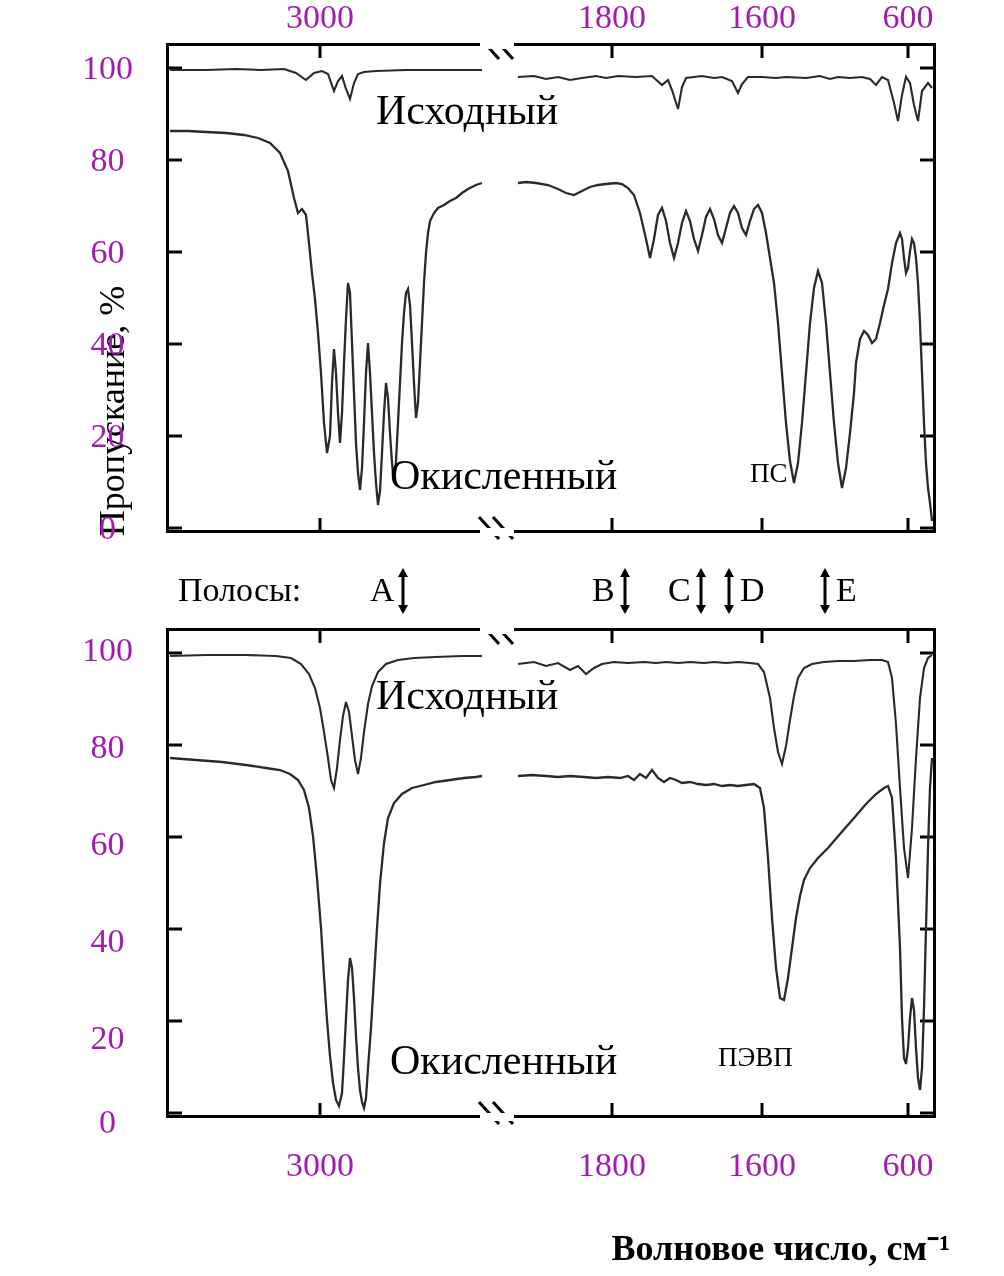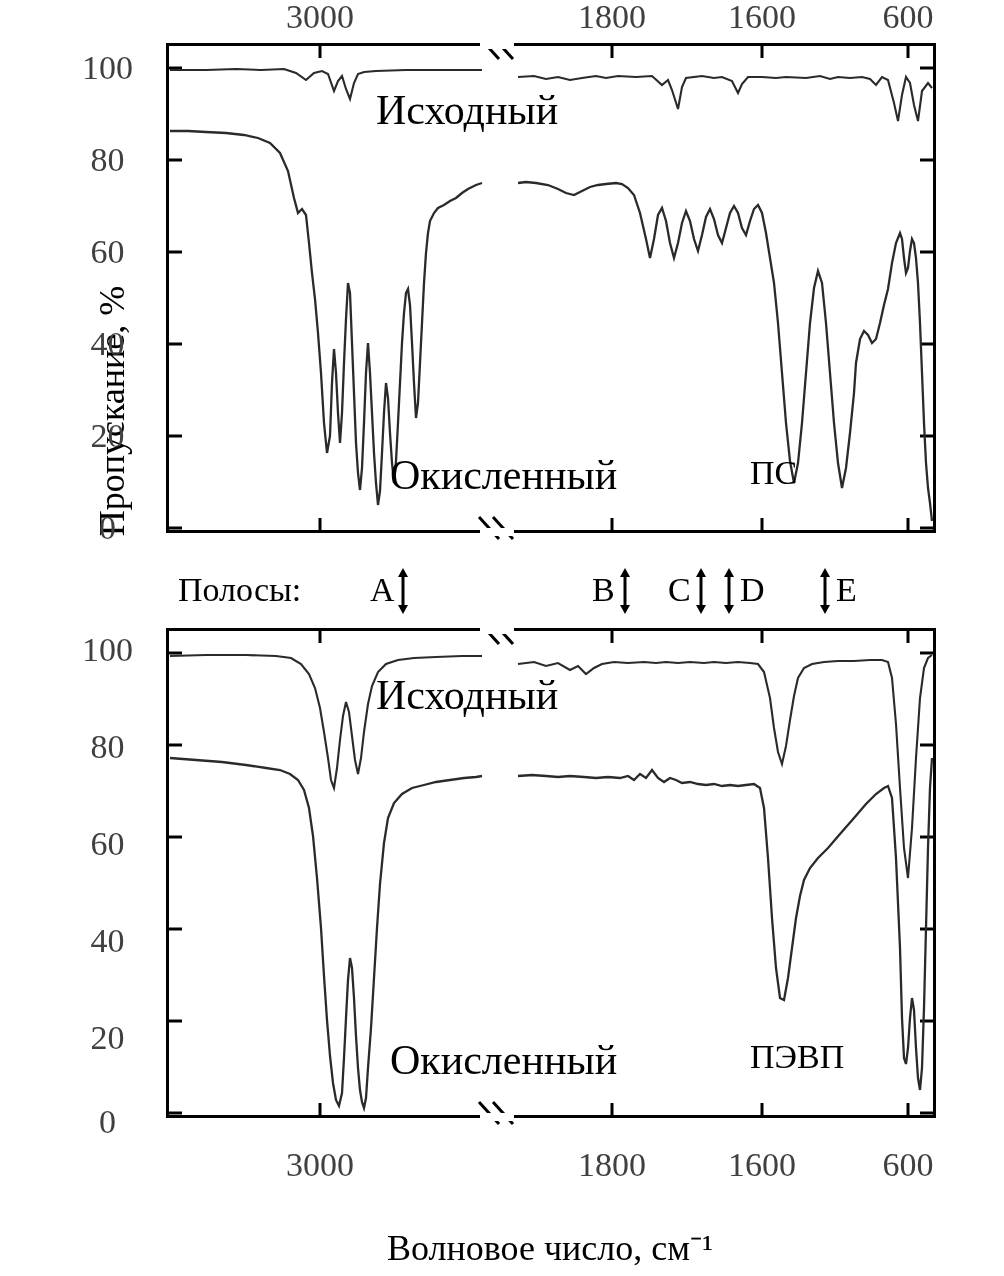--- a/index.html
+++ b/index.html
@@ -1,46 +1,47 @@
 <!DOCTYPE html>
 <html><head>
 <meta charset="utf-8">
 <style>
   html,body{margin:0;padding:0;background:#fff;}
   body{width:1004px;height:1276px;position:relative;font-family:"Liberation Serif",serif;color:#000;}
   .root{position:absolute;left:0;top:0;width:1004px;height:1276px;}
 
   
-  .tick{position:absolute;font-size:34px;line-height:34px;color:#404040;}
+  .tick{position:absolute;font-size:34px;line-height:34px;color:#a21caf;}
   .tick.x{transform:translateX(-50%);}
   .tick.y{transform:translateY(-50%);text-align:center;}
 
   
   .ylabel{
     position:absolute;
     left:-98px;top:390px;
     width:420px;
     font-size:36px;
     text-align:center;
     transform:rotate(-90deg);
     transform-origin:50% 50%;
     white-space:nowrap;
   }
   .xlabel{
     position:absolute;
     left:150px;top:1222px;
     width:800px;
     font-size:36px;
-    text-align:center;
+    text-align:right;
     white-space:nowrap;
+    font-weight:bold;
   }
 
   
   .ann{position:absolute;font-size:42px;line-height:34px;white-space:nowrap;}
-  .ann.big{font-size:34px;}
+  .ann.big{font-size:27px;}
 
   
   .bands{position:absolute;left:0;top:565px;width:932px;height:50px;}
   .bandlbl{position:absolute;font-size:34px;line-height:34px;white-space:nowrap;}
   .arrow{position:absolute;width:14px;height:46px;}
 
   svg{display:block;}
   .sp{fill:none;stroke:#2a2a2a;stroke-width:2.1;}
   .sp2{fill:none;stroke:#2a2a2a;stroke-width:2.3;}
   .brk{stroke:#000;stroke-width:3;}
@@ -254,21 +255,21 @@
       L594,160 L598,180 L602,230 L606,290 L610,340 L614,370 L618,372
       L622,350 L626,320 L630,290 L634,268 L638,252 L644,240 L652,230
       L662,220 L674,206 L688,190 L700,176 L710,166 L718,160 L722,158
       L726,170 L730,230 L734,320 L736,390 L738,430 L740,436 L742,420
       L744,390 L746,370 L748,382 L750,420 L752,450 L754,462 L756,440
       L758,380 L760,300 L762,220 L764,160 L766,130"></path>
   </svg>
 
   <div class="ann" style="left:376px;top:678px;">Исходный</div>
   <div class="ann" style="left:390px;top:1043px;">Окисленный</div>
-  <div class="ann big" style="left:750px;top:1040px;">ПЭВП</div>
+  <div class="ann big" style="left:718px;top:1040px;">ПЭВП</div>
 
   <div class="tick x" style="left:320px;top:1148px;">3000</div>
   <div class="tick x" style="left:612px;top:1148px;">1800</div>
   <div class="tick x" style="left:762px;top:1148px;">1600</div>
   <div class="tick x" style="left:908px;top:1148px;">600</div>
 
   <div class="xlabel">Волновое число, см⁻¹</div>
 
 </div>
 

